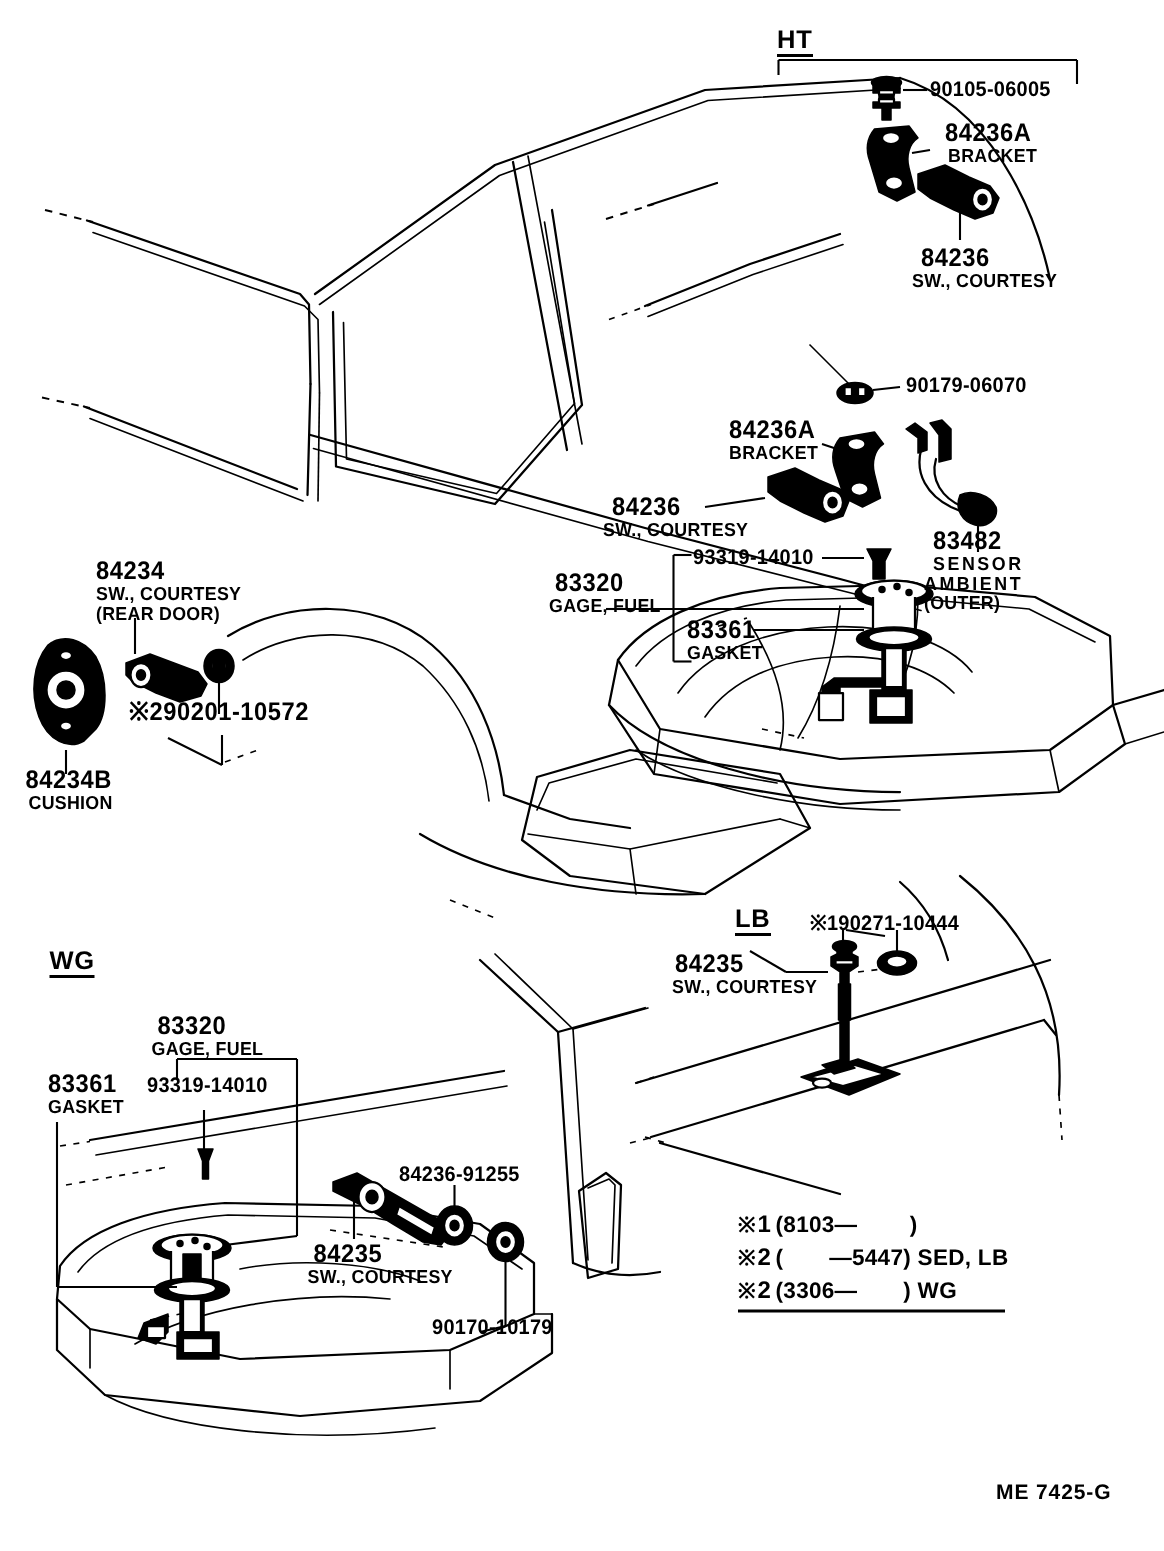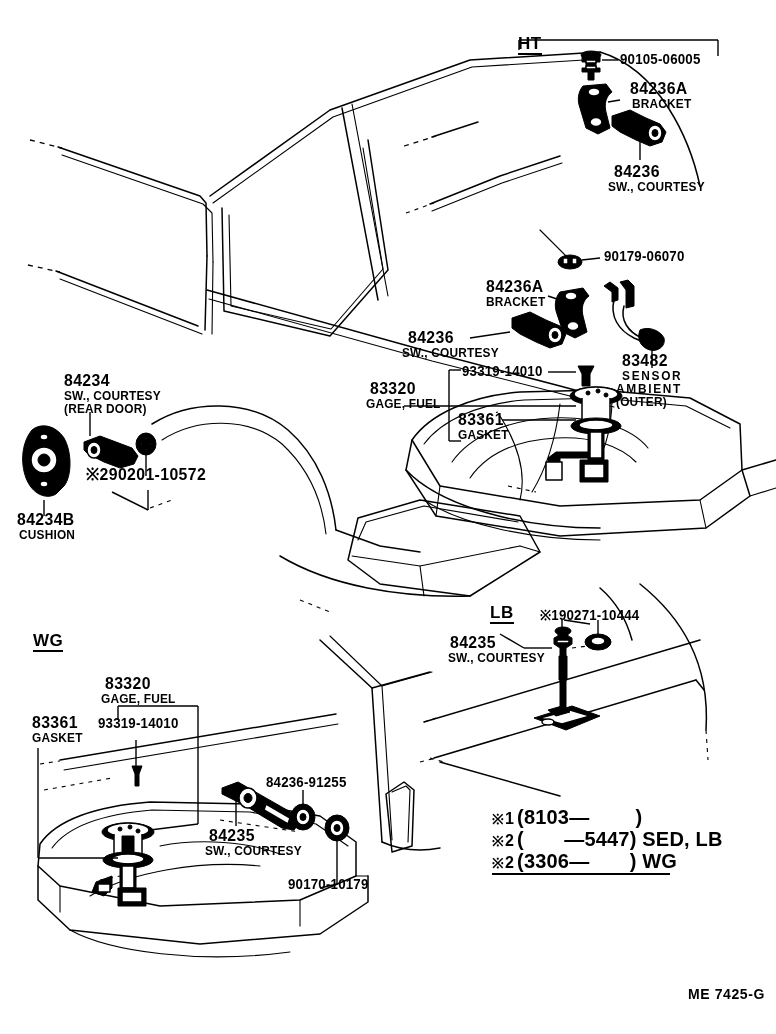--- a/index.html
+++ b/index.html
@@ -80,30 +80,30 @@
     letter-spacing: 0.2px;
   }
   #legend .row {
     display: flex;
     align-items: baseline;
     height: 22px;
     white-space: pre;
   }
   #legend .mk { font-size: 14px; }
   #legend .idx { font-size: 16px; font-weight: bold; padding: 0 3px 0 1px; }
-  #legend .txt { font-size: 20px; }
+  #legend .txt { font-size: 15px; }
   #legend .rule {
     width: 178px;
     border-bottom: 2px solid #000;
     margin-top: 1px;
   }
   
   #dwg {
     position: absolute;
-    left: 688px;
+    left: 664px;
     top: 986px;
     font-size: 14px;
     font-weight: bold;
     letter-spacing: 0.6px;
     color: #000;
   }
 </style>
 </head>
 <body>
 
@@ -457,21 +457,21 @@
 
       <g>
         <ellipse class="blk" cx="598" cy="642" rx="13" ry="8"></ellipse>
         <ellipse class="wh" cx="598" cy="641" rx="7" ry="4"></ellipse>
       </g>
       <path class="ld" d="M598,634 L598,620"></path>
       <path class="sdt" d="M572,648 L588,646"></path>
     </g>
   </svg>
 
-  <div class="lbl grp" style="left:518px; top:35px;">HT</div>
+  <div class="lbl grp" style="left:518px; top:18px;">HT</div>
 
   <div class="lbl pn-sm" style="left:620px; top:52px;">90105-06005</div>
 
   <div class="lbl pn" style="left:630px; top:80px;">84236A</div>
   <div class="lbl desc" style="left:632px; top:98px;">BRACKET</div>
 
   <div class="lbl pn" style="left:614px; top:163px;">84236</div>
   <div class="lbl desc" style="left:608px; top:181px;">SW., COURTESY</div>
 
   <div class="lbl pn-sm" style="left:604px; top:249px;">90179-06070</div>

